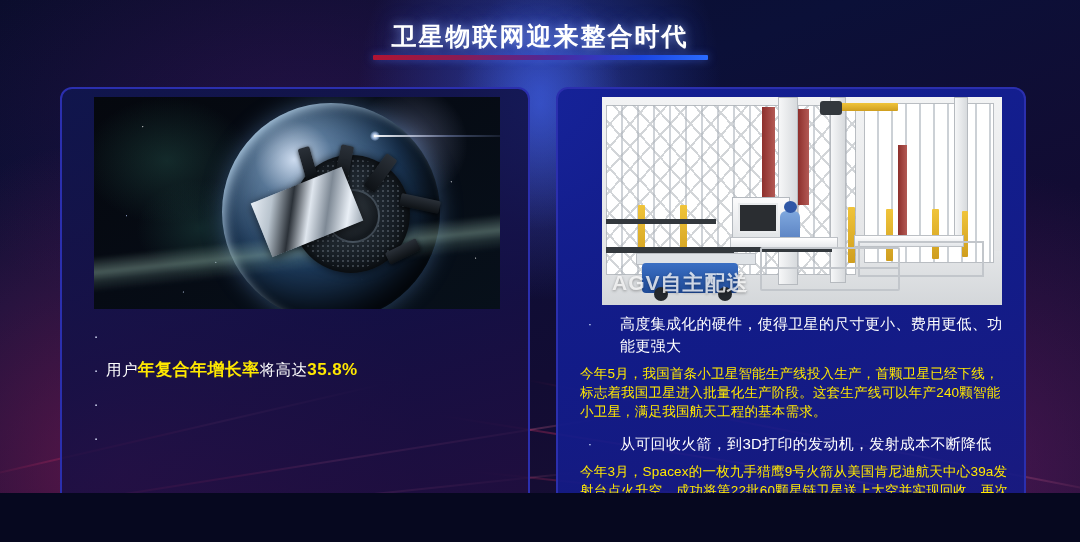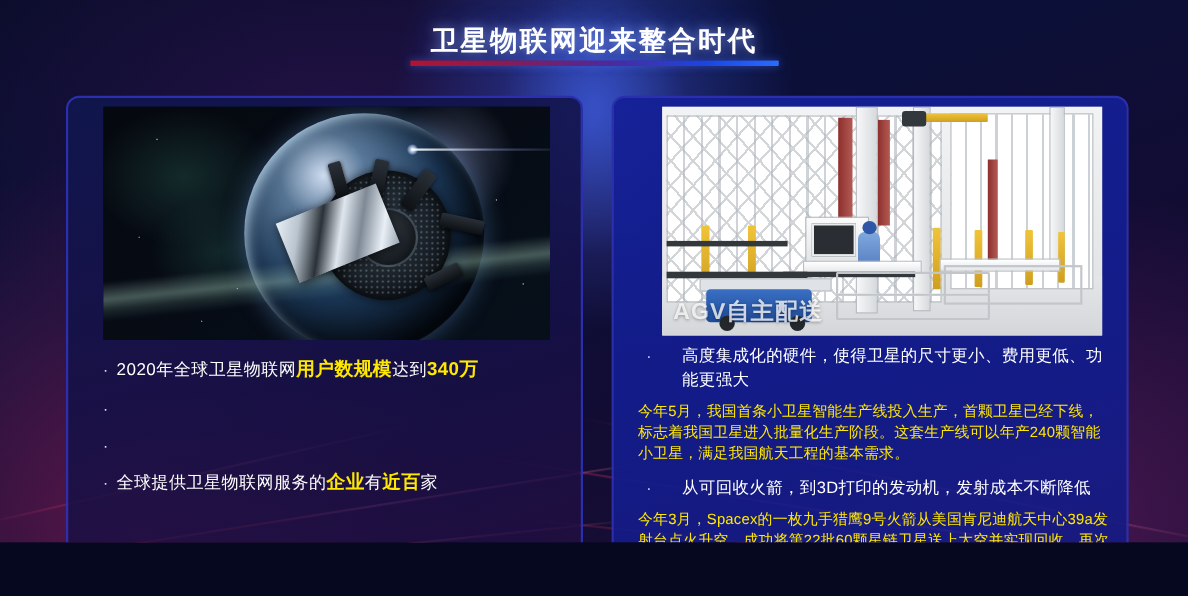--- a/index.html
+++ b/index.html
@@ -198,35 +198,32 @@
         <div class="blade b5"></div>
         <div class="sat-panel"></div>
       </div>
       <div class="flare-dot"></div>
       <div class="flare"></div>
     </div>
 
     <div class="bullets">
       <div class="bl">
         <span class="dot">·</span>
+      </div>
+      <div class="bl">
+        <span class="dot">·</span>
         <span class="bl-txt">
-          <span>2020年全球卫星物联网</span><span class="hl">用户数规模</span><span>达到</span><span class="hl">340万</span>
+          <span>用户</span><span class="hl">年复合年增长率</span><span>将高达</span><span class="hl">35.8%</span>
         </span>
       </div>
       <div class="bl">
         <span class="dot">·</span>
       </div>
       <div class="bl">
         <span class="dot">·</span>
-      </div>
-      <div class="bl">
-        <span class="dot">·</span>
-        <span class="bl-txt">
-          <span>全球提供卫星物联网服务的</span><span class="hl">企业</span><span>有</span><span class="hl">近百</span><span>家</span>
-        </span>
       </div>
     </div>
   </div>
 
   <div class="panel" id="panel-right">
 
     <div class="photo" id="photo-factory">
       <div class="fab"></div>
       <div class="floor"></div>
       <div class="rack rk-main"></div>

